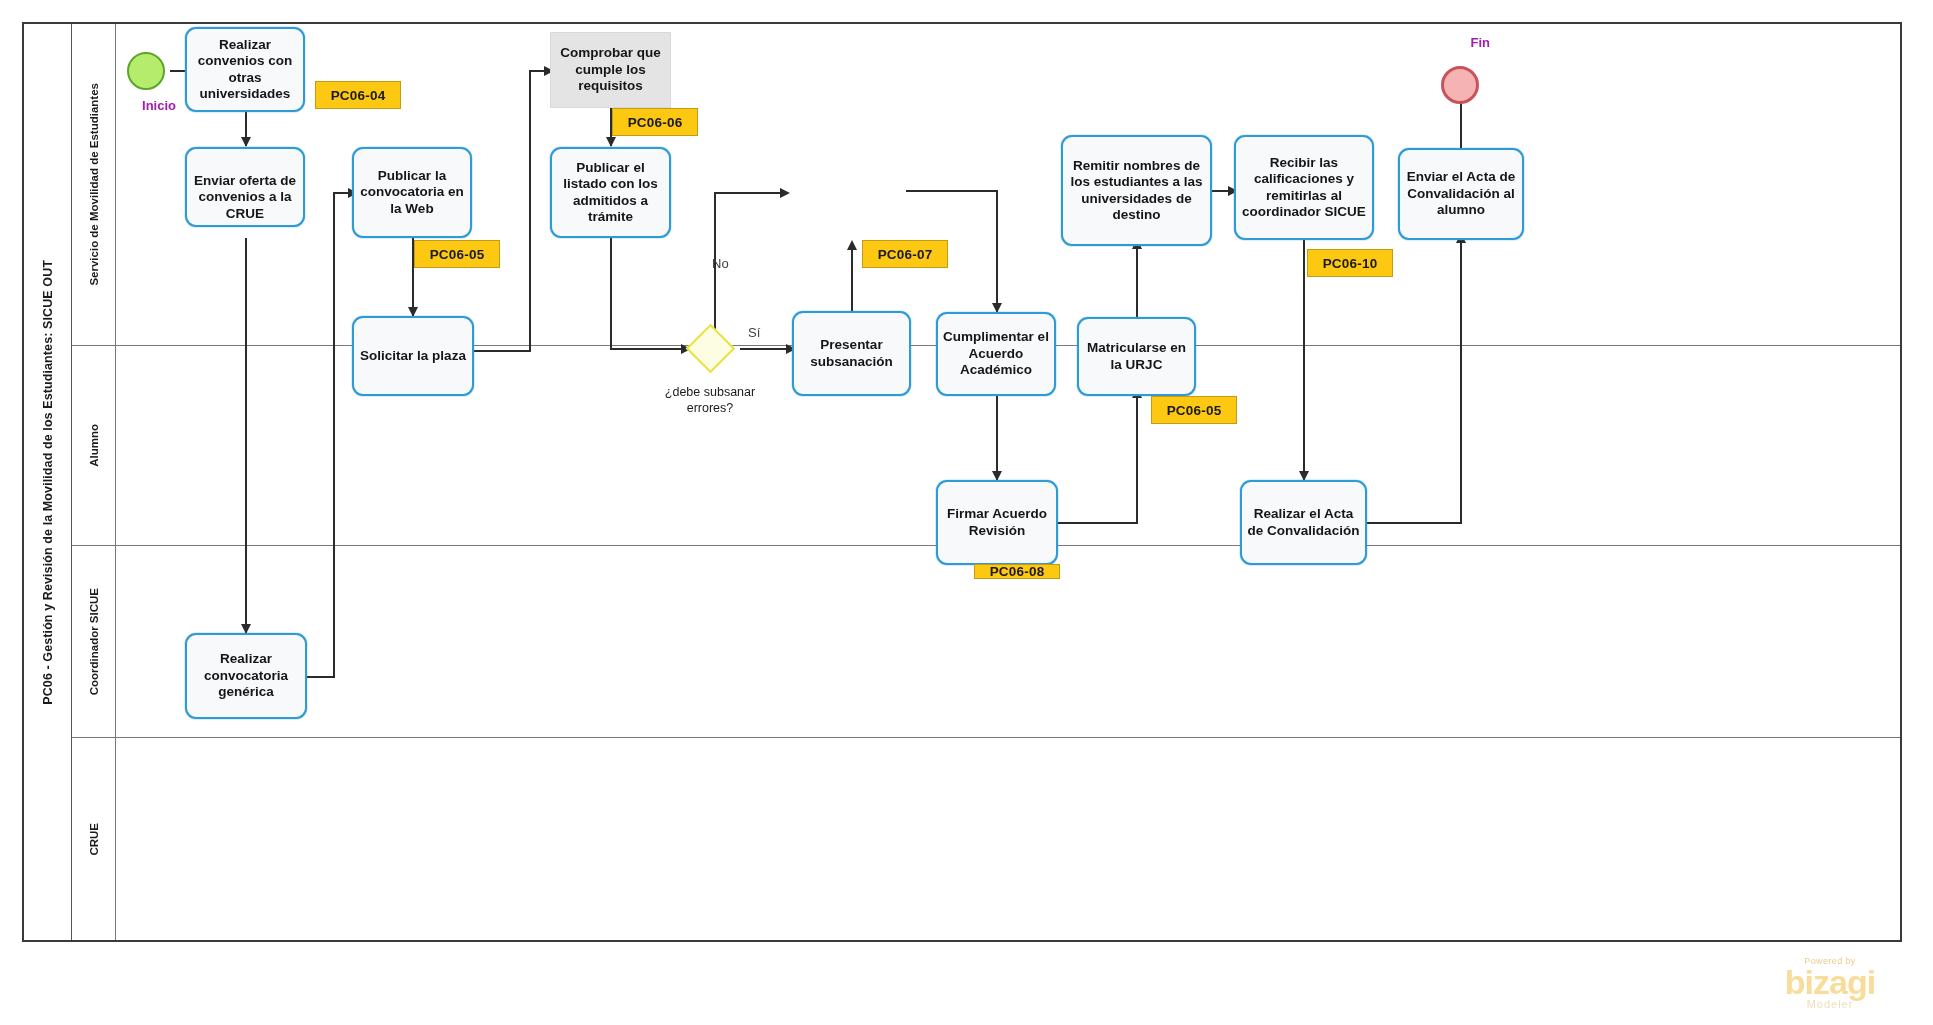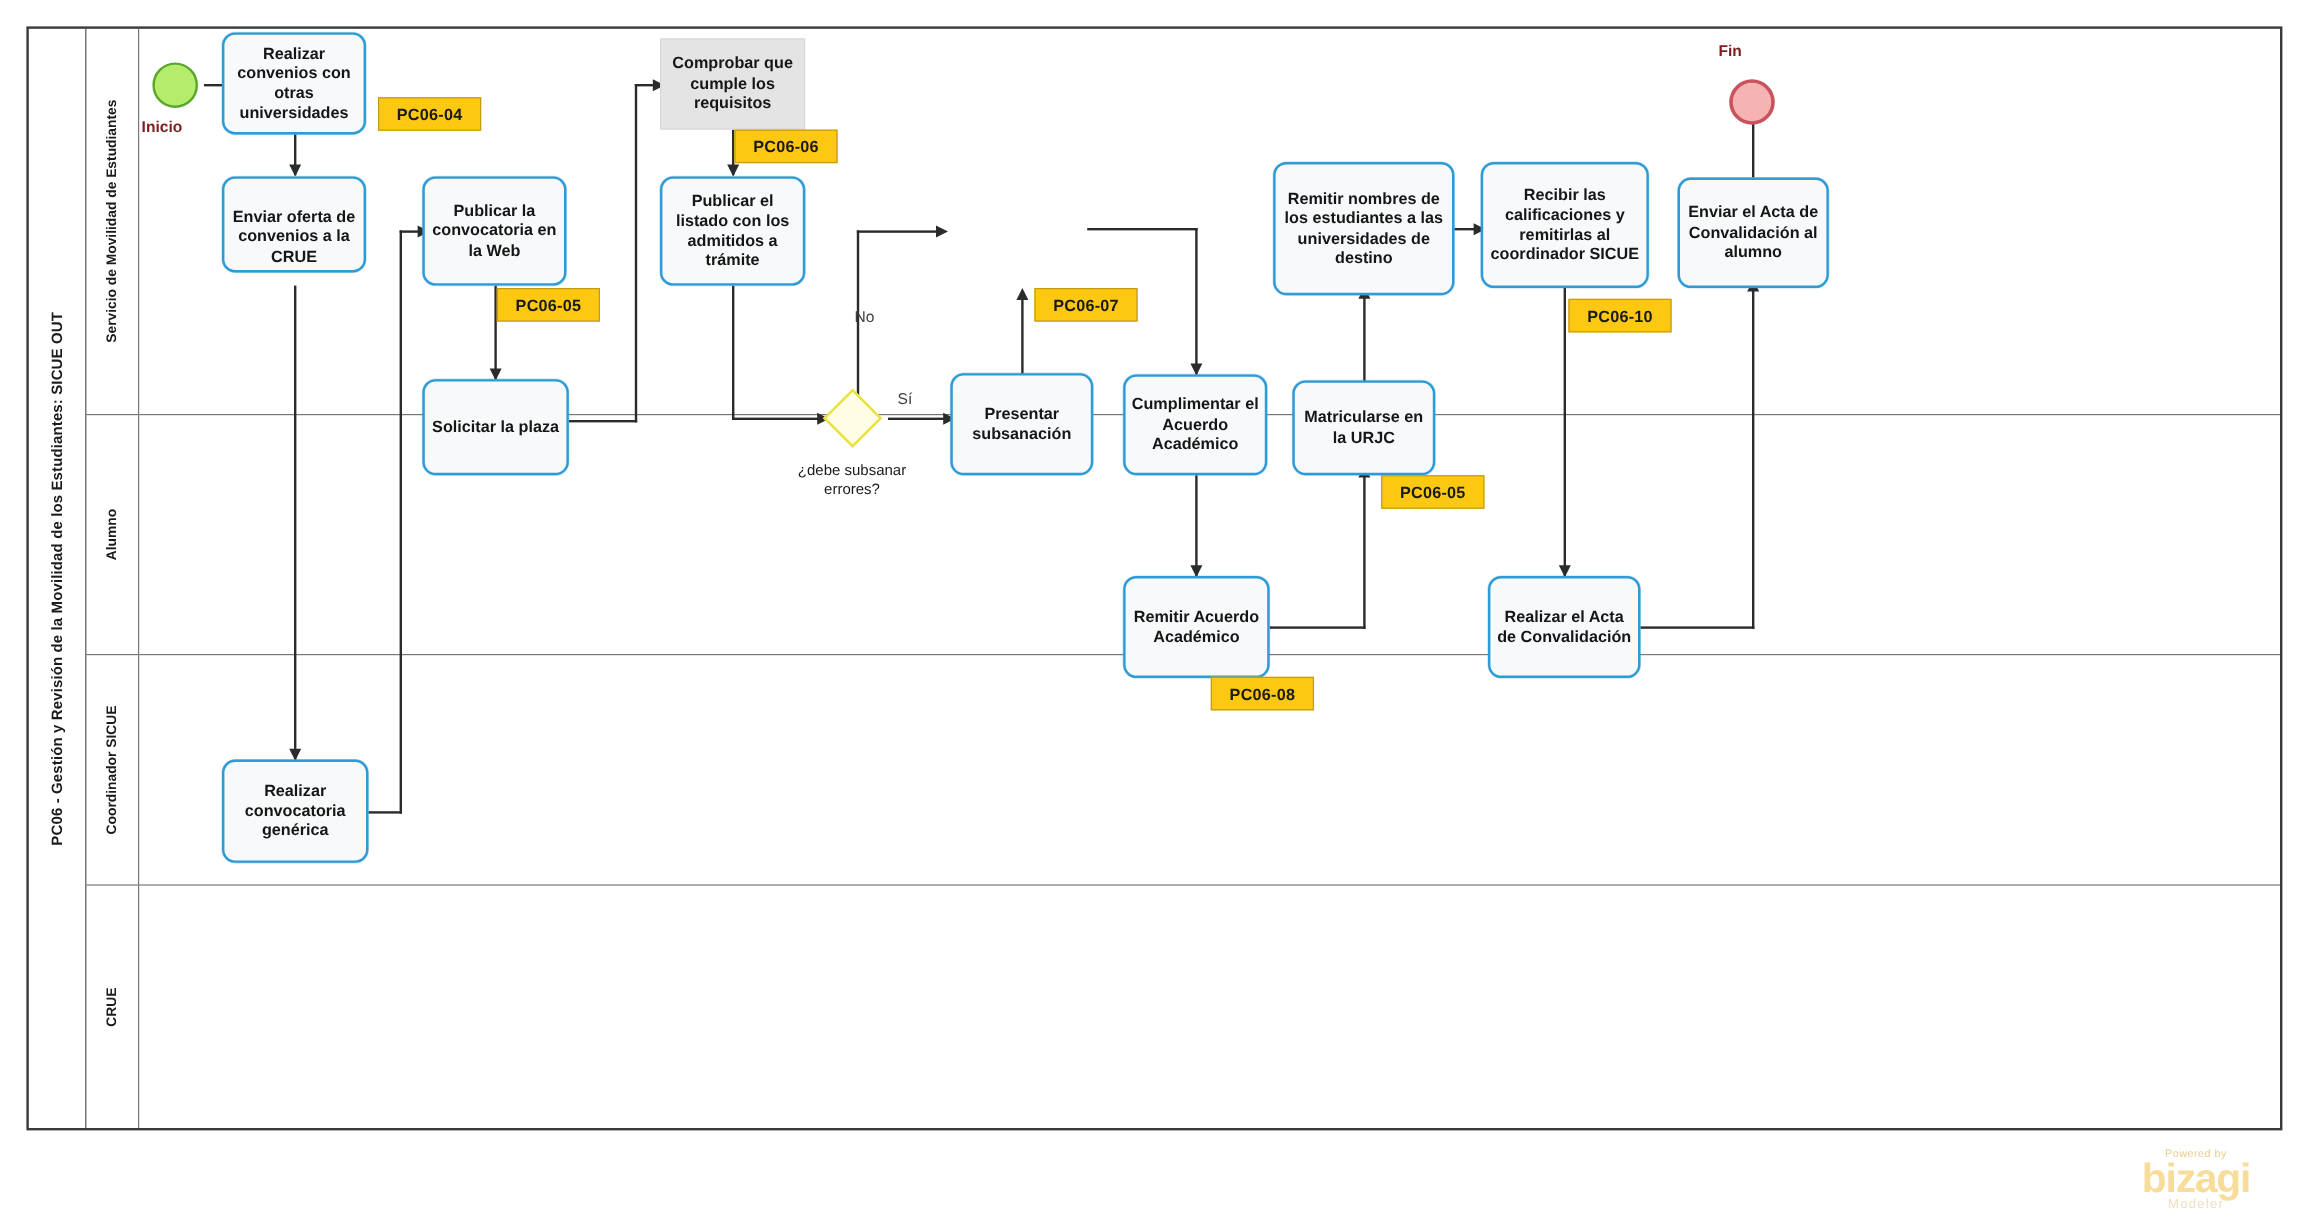--- a/index.html
+++ b/index.html
@@ -23,21 +23,21 @@
   .task{position:absolute;box-sizing:border-box;border:2.4px solid #2e9bd6;border-radius:11px;
         background:#f7f9fa;display:flex;align-items:center;justify-content:center;text-align:center;
         font-size:13.5px;font-weight:bold;color:#161616;line-height:1.22;padding:3px 5px;
         box-shadow:0 0 0 .5px rgba(46,155,214,.35);}
   .task.gray{border:1px solid #d9d9d9;border-radius:0;background:#e4e4e4;box-shadow:none;color:#161616;}
 
   
   .event{position:absolute;border-radius:50%;box-sizing:border-box;}
   .event.start{background:#b6ec6b;border:2.5px solid #5aa52b;}
   .event.end{background:#f5b3b3;border:3.5px solid #c9535c;}
-  .evt-label{position:absolute;font-size:13px;font-weight:bold;color:#7f1d1d;text-align:left;white-space:nowrap;}
+  .evt-label{position:absolute;font-size:13px;font-weight:bold;color:#a21caf;text-align:right;white-space:nowrap;}
 
   
   .gateway{position:absolute;box-sizing:border-box;background:#fdfde4;border:2.5px solid #e9e23a;
            transform:rotate(45deg);}
   .gw-label{position:absolute;font-size:12.5px;color:#1b1b1b;text-align:center;line-height:1.25;}
 
   
   .badge{position:absolute;box-sizing:border-box;background:#fcc812;border:1px solid #c39c16;
          display:flex;align-items:center;justify-content:center;
          font-size:13.5px;font-weight:bold;color:#1a1a1a;letter-spacing:.2px;}
@@ -207,21 +207,21 @@
 
   <div class="task" style="left:936px;top:312px;width:120px;height:84px;">
     <span>Cumplimentar el Acuerdo Académico</span>
   </div>
 
   <div class="task" style="left:1077px;top:317px;width:119px;height:79px;">
     <span>Matricularse en la URJC</span>
   </div>
 
   <div class="task" style="left:936px;top:480px;width:122px;height:85px;">
-    <span>Remitir Acuerdo Académico</span>
+    <span>Firmar Acuerdo Revisión</span>
   </div>
 
   <div class="task" style="left:1240px;top:480px;width:127px;height:85px;">
     <span>Realizar el Acta de Convalidación</span>
   </div>
 
   <div class="task" style="left:185px;top:633px;width:122px;height:86px;">
     <span>Realizar convocatoria genérica</span>
   </div>
 
@@ -230,21 +230,21 @@
   </div>
   <div class="badge" style="left:414px;top:240px;width:86px;height:28px;">
     <span>PC06-05</span>
   </div>
   <div class="badge" style="left:612px;top:108px;width:86px;height:28px;">
     <span>PC06-06</span>
   </div>
   <div class="badge" style="left:862px;top:240px;width:86px;height:28px;">
     <span>PC06-07</span>
   </div>
-  <div class="badge" style="left:1009px;top:564px;width:86px;height:28px;">
+  <div class="badge" style="left:974px;top:564px;width:86px;height:15px;">
     <span>PC06-08</span>
   </div>
   <div class="badge" style="left:1151px;top:396px;width:86px;height:28px;">
     <span>PC06-05</span>
   </div>
   <div class="badge" style="left:1307px;top:249px;width:86px;height:28px;">
     <span>PC06-10</span>
   </div>
 
   <div class="bz" style="left:1740px;top:956px;width:180px;">

